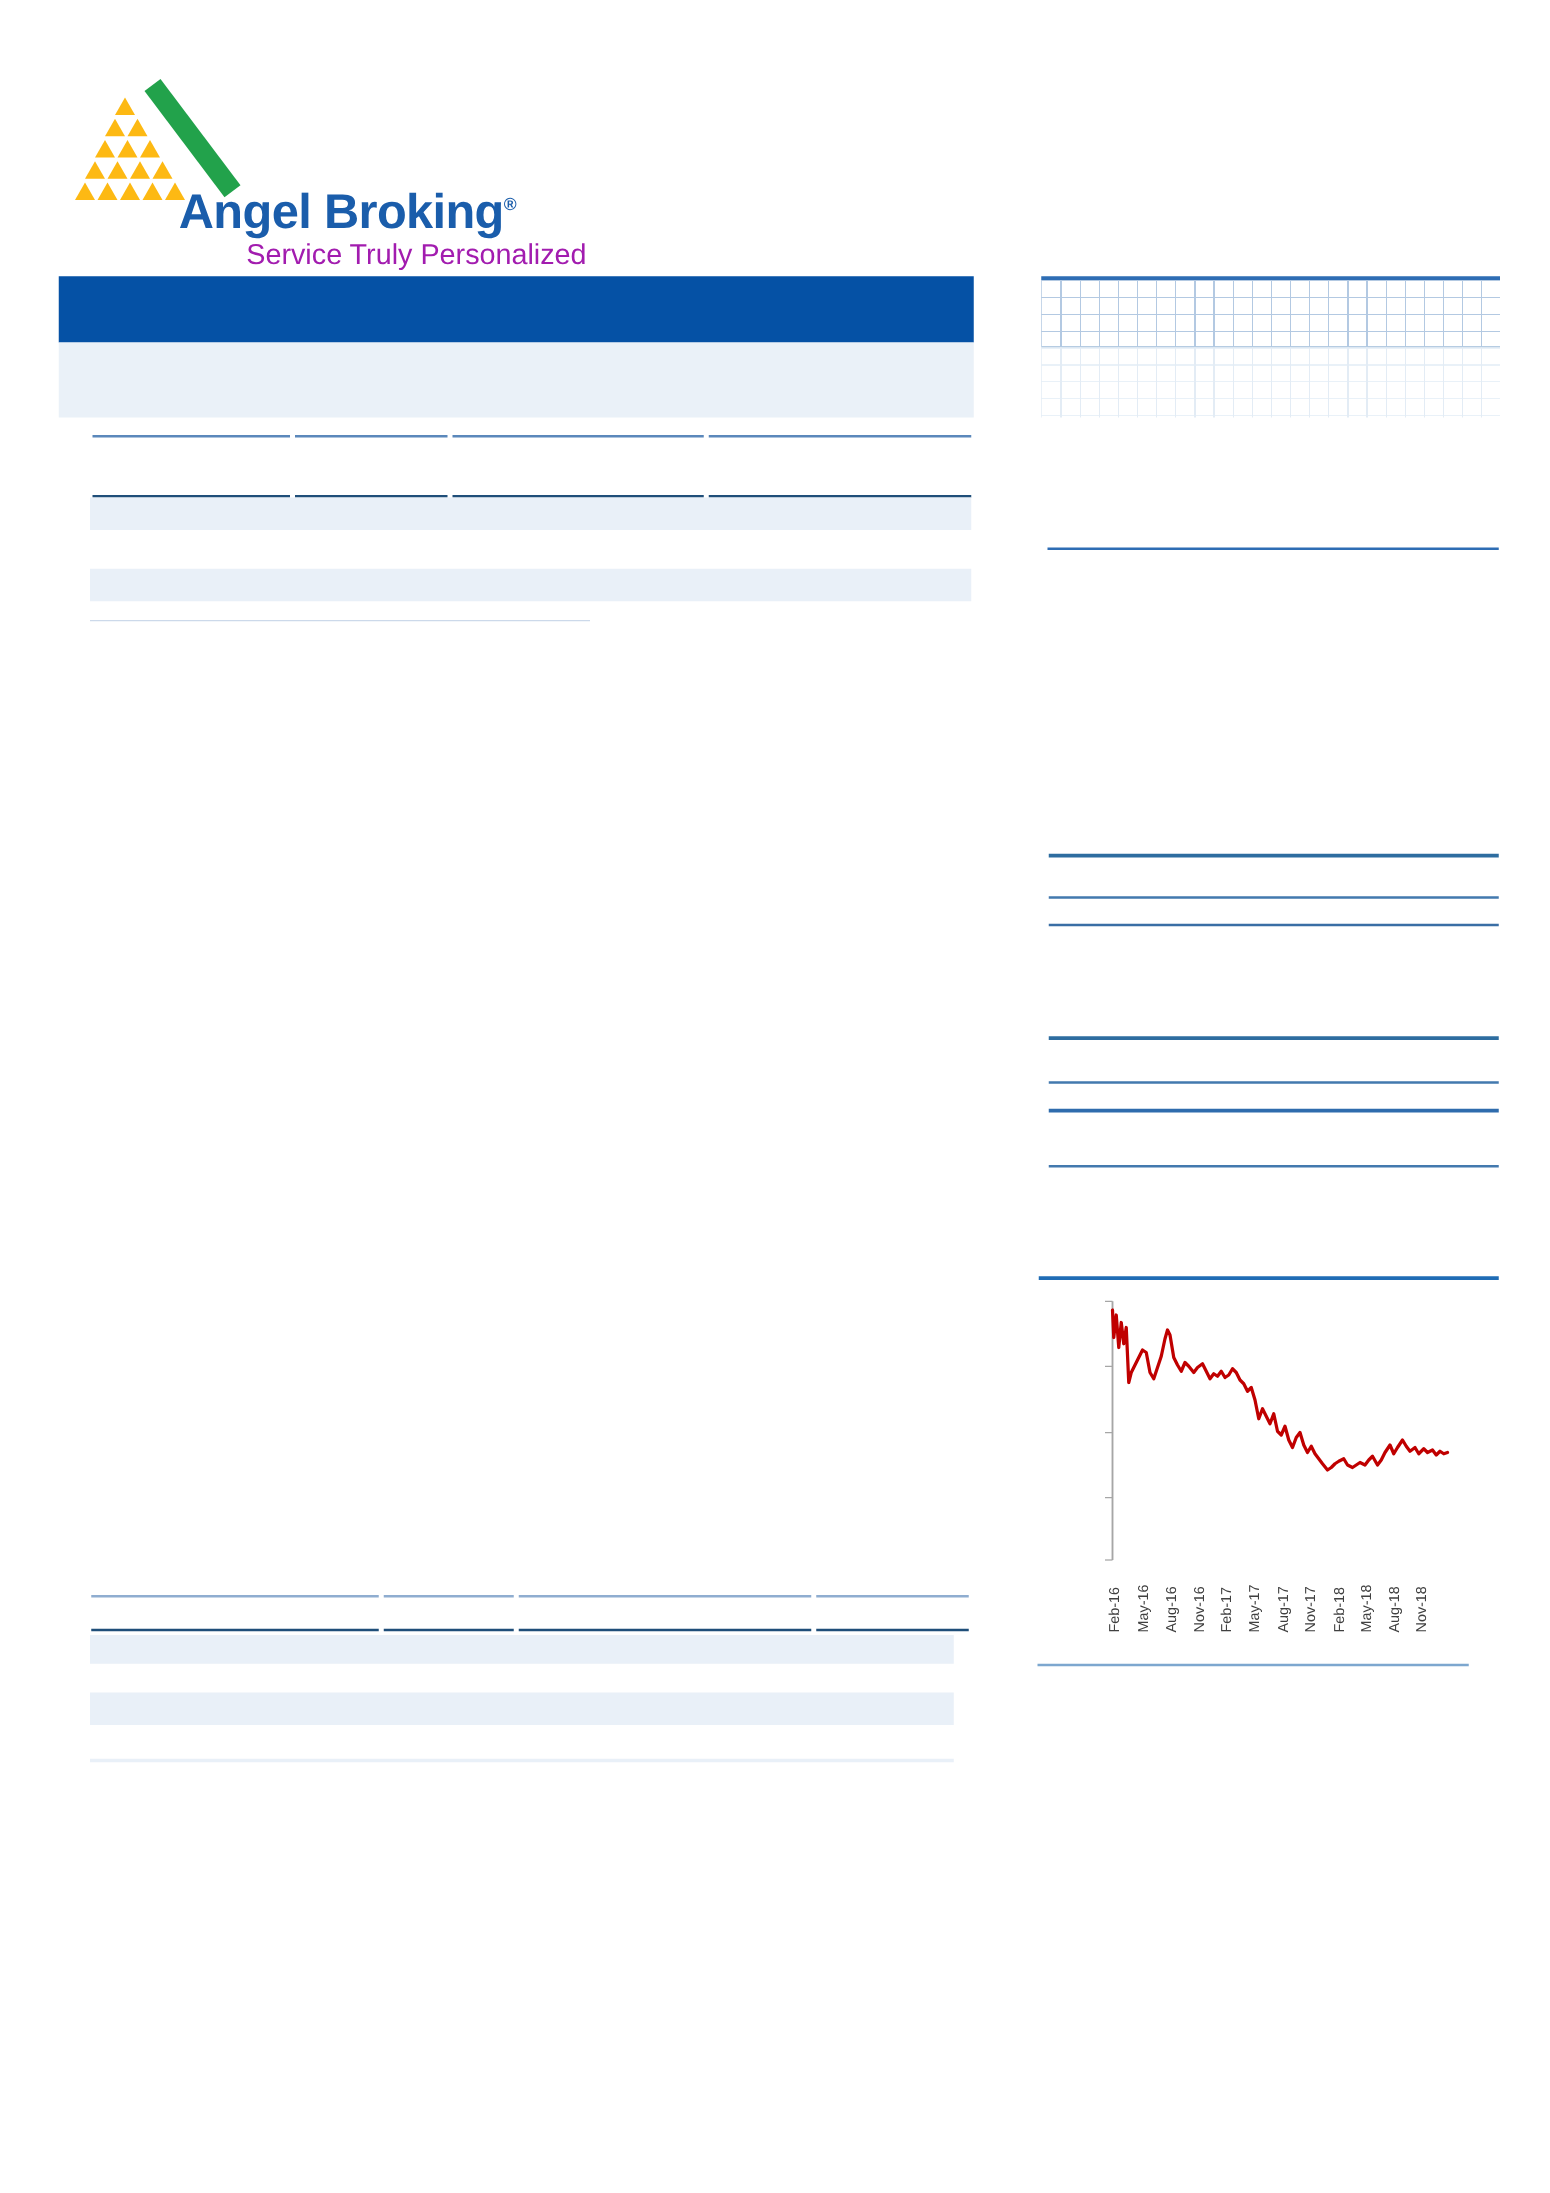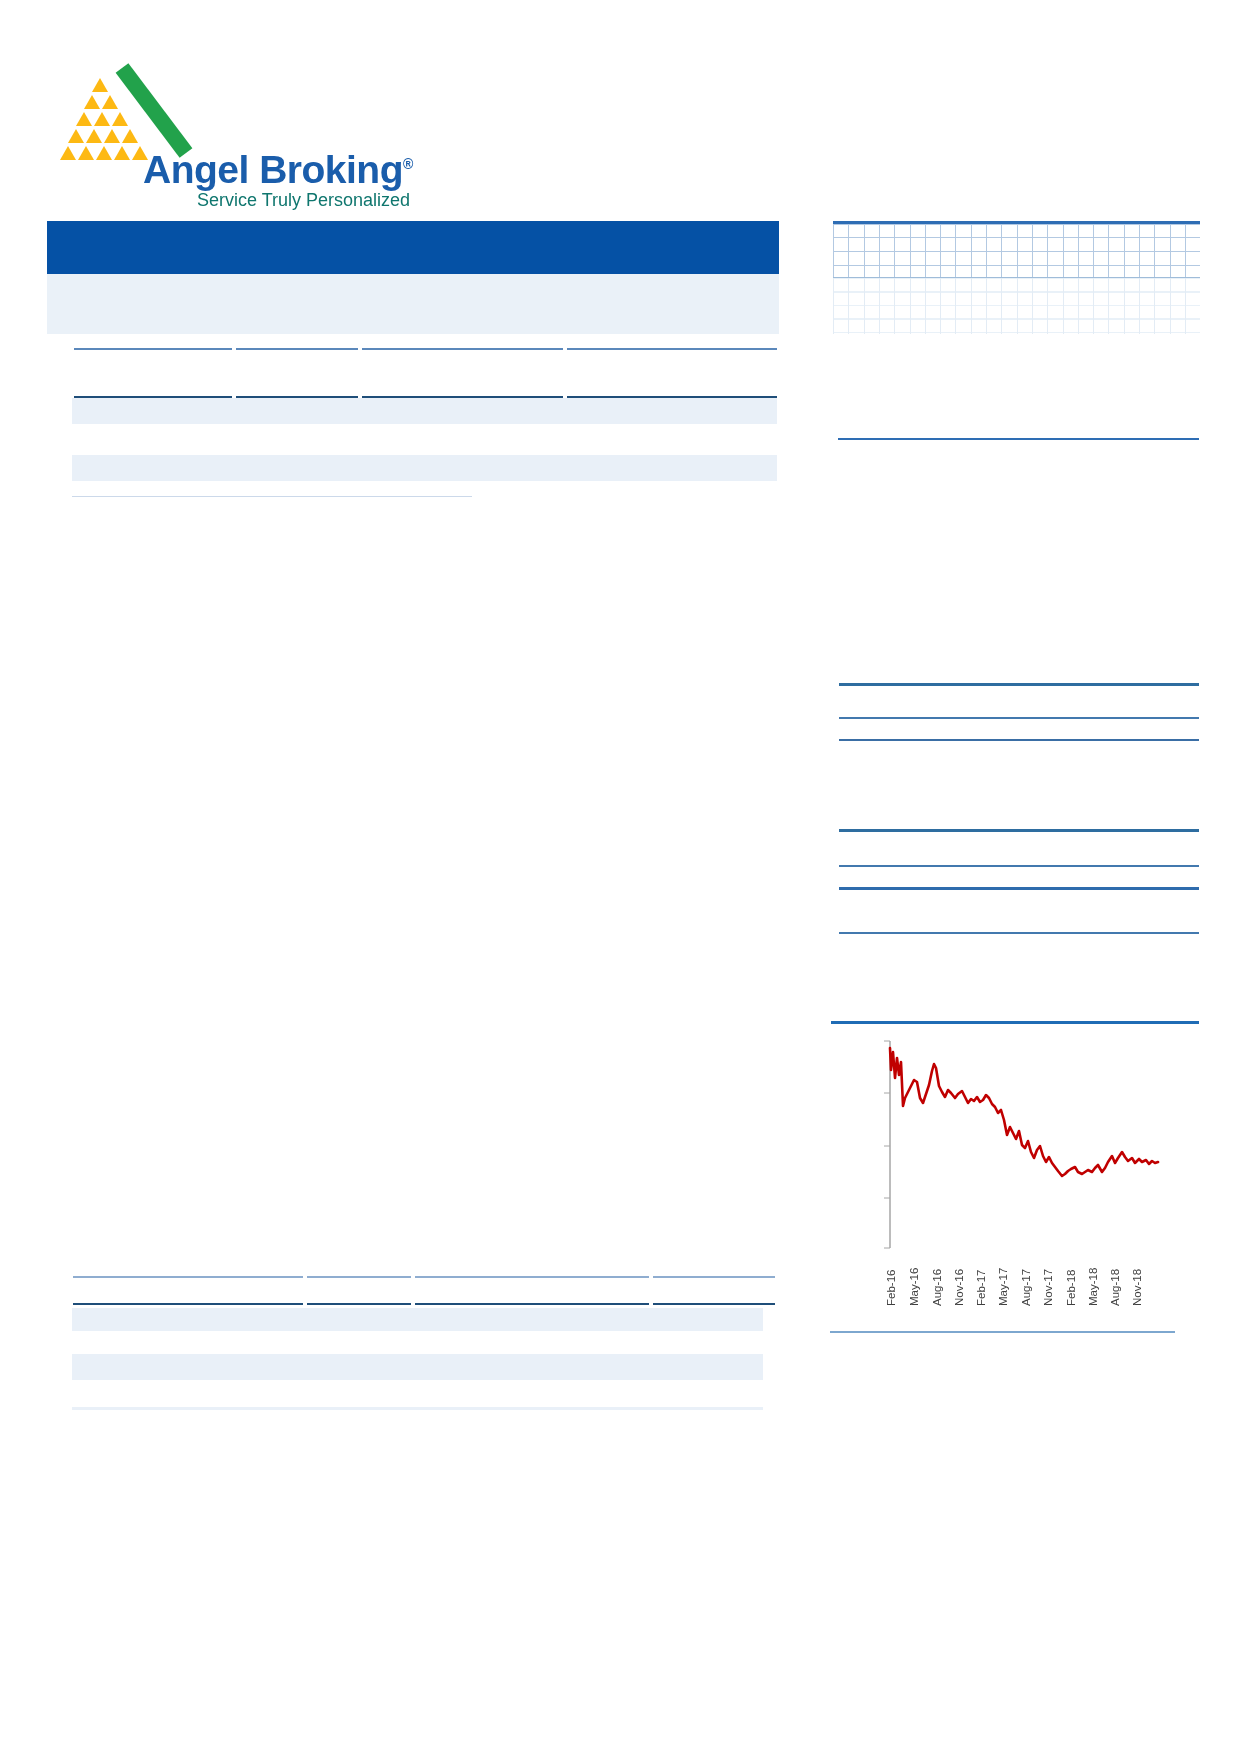--- a/index.html
+++ b/index.html
@@ -4,21 +4,21 @@
 <style>
   html,body{margin:0;padding:0;background:#ffffff;}
   .page{position:relative;width:1240px;height:1410px;background:#ffffff;overflow:hidden;
         font-family:"Liberation Sans", sans-serif;}
   .abs{position:absolute;}
 
   
   .brand-text{position:absolute;left:107px;top:92px;font-size:39px;font-weight:bold;
               color:#1a5dab;letter-spacing:-0.5px;white-space:nowrap;}
   .brand-reg{font-size:14px;vertical-align:super;font-weight:bold;}
-  .tagline{position:absolute;left:161px;top:134px;font-size:18px;color:#0f766e;white-space:nowrap;}
+  .tagline{position:absolute;left:161px;top:134px;font-size:23px;color:#a21caf;white-space:nowrap;}
 
   
   .hseg{position:absolute;}
   .stripe{position:absolute;background:#e9f0f8;}
 
   
   .mini-grid{position:absolute;left:833px;top:221px;width:367px;height:113px;border-top:3px solid #2e6db4;box-sizing:border-box;}
   .mini-grid .strong{height:53px;border-bottom:1px solid #9fbcd9;
      background-image:
        repeating-linear-gradient(to right,#b3c9e2 0 1px,transparent 1px 15.3px),

